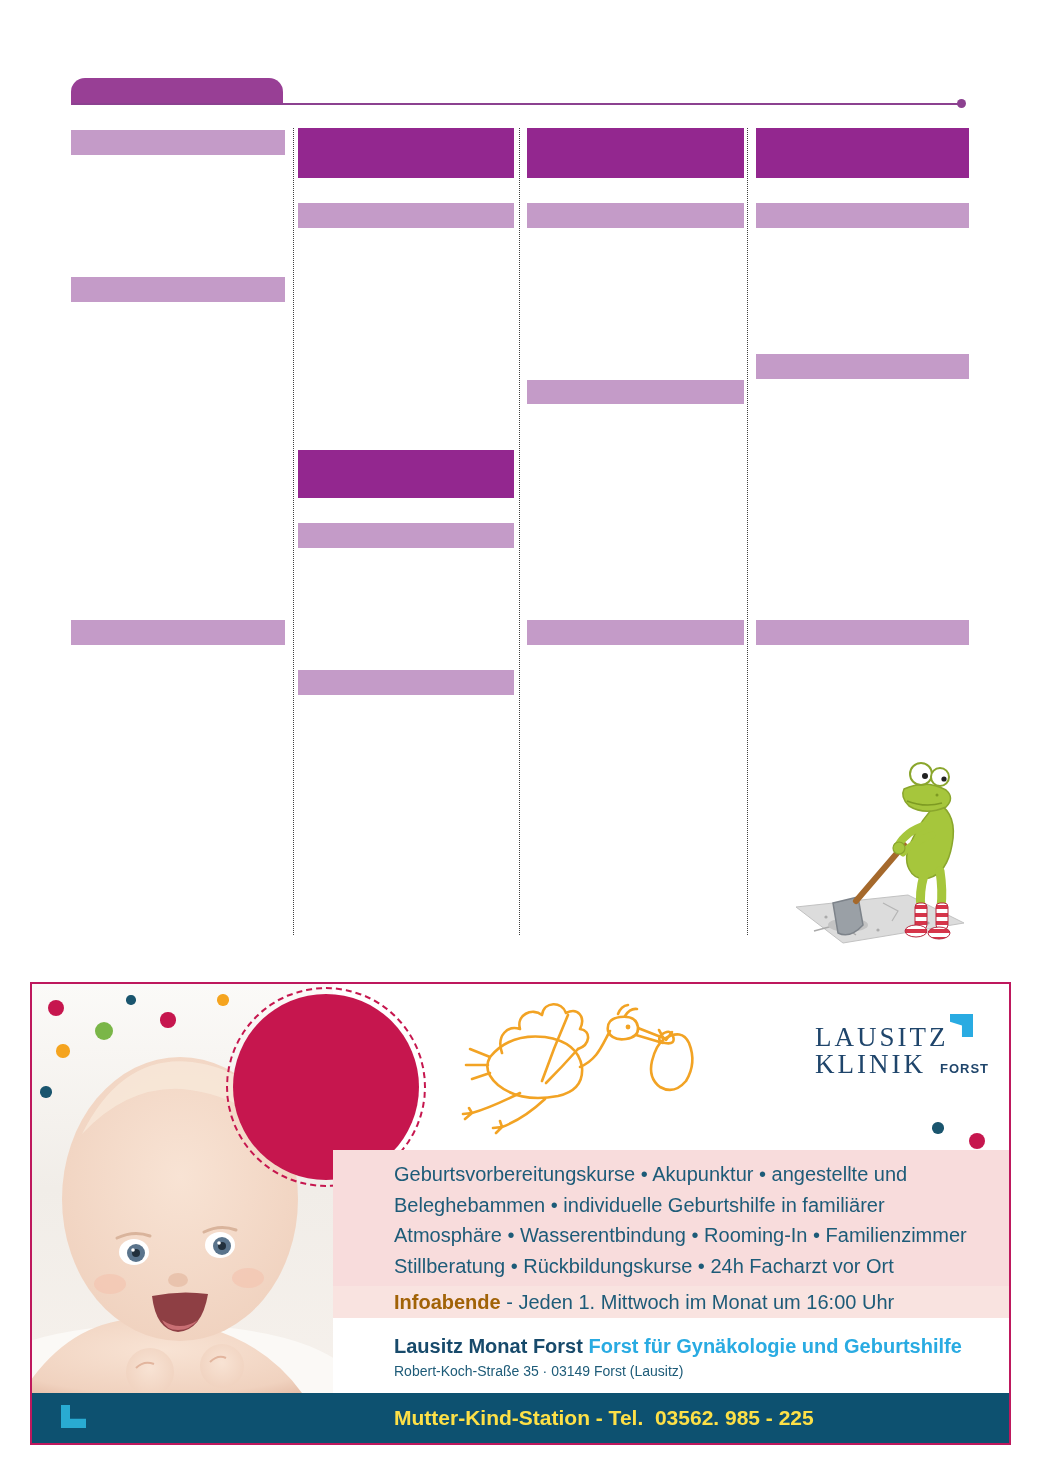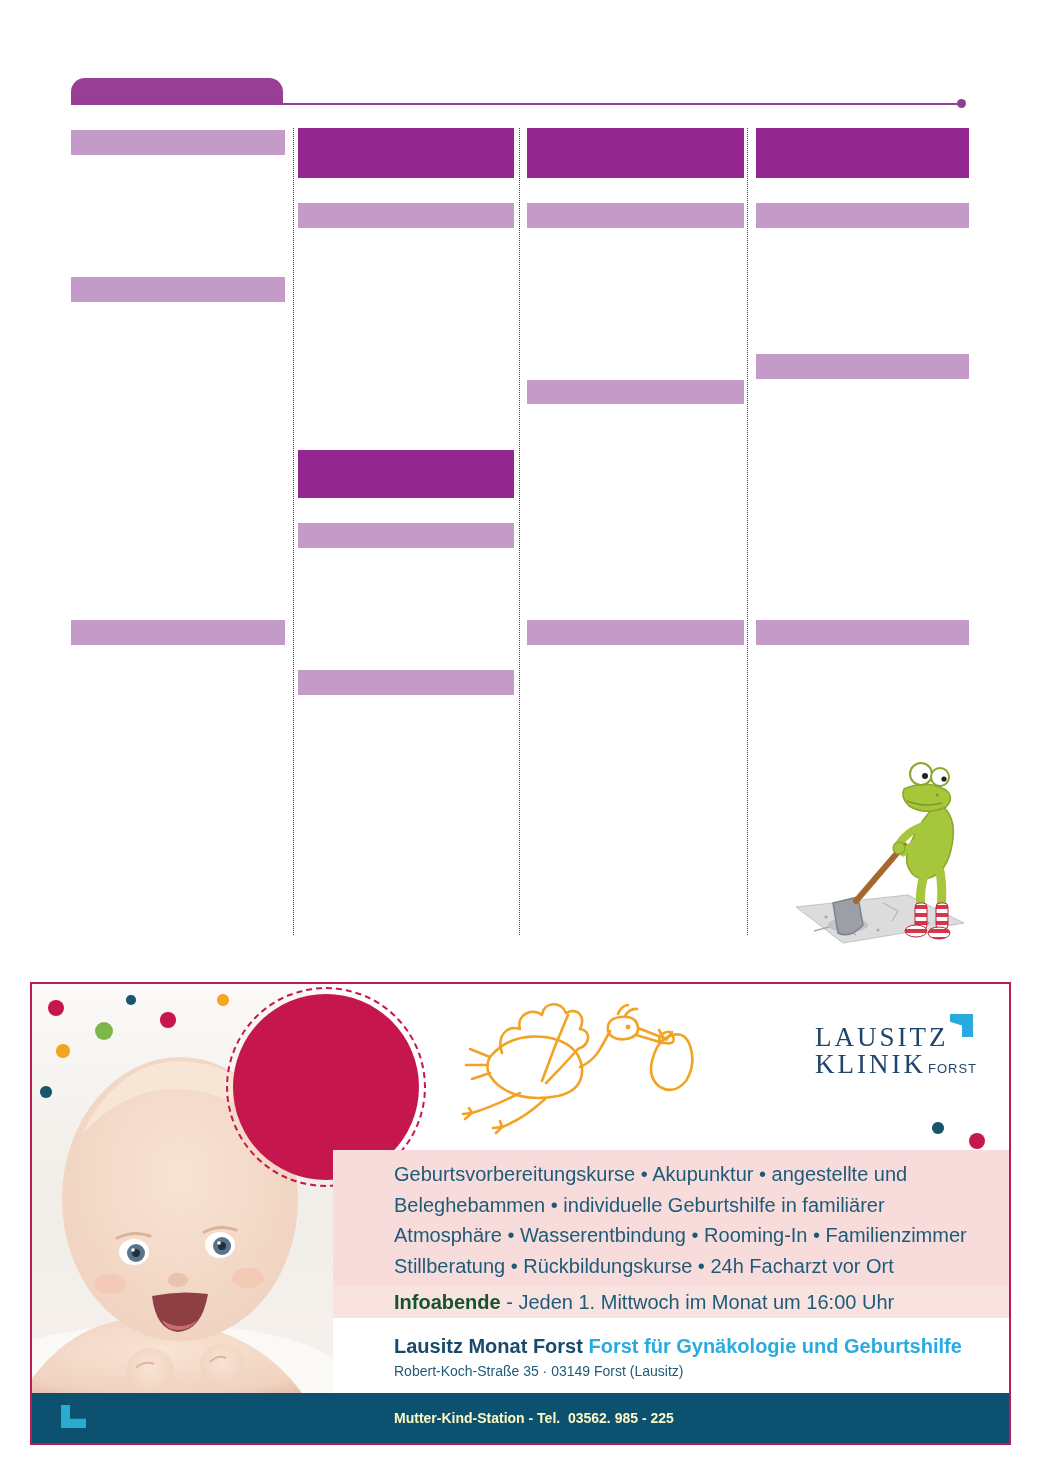--- a/index.html
+++ b/index.html
@@ -26,44 +26,44 @@
     border:2px solid #be185d; background:#ffffff; overflow:hidden; }
   .photo { position:absolute; left:0; top:0; width:301px; height:409px; }
   .dot { position:absolute; border-radius:50%; }
   .big-circle { position:absolute; left:194px; top:3px; width:200px; height:200px;
     border-radius:50%; border:2px dashed var(--crimson); padding:5px; background:transparent; }
   .big-circle-inner { width:100%; height:100%; border-radius:50%; background:var(--crimson); }
   .stork { position:absolute; left:418px; top:11px; width:250px; height:140px; }
 
   .logo { position:absolute; left:783px; top:40px; width:200px; height:90px; color:#1f456b; }
   .logo-word { font-family:"Liberation Serif", serif; font-size:27px; letter-spacing:3px; line-height:27px; }
-  .logo-suffix { font-family:"Liberation Sans", sans-serif; font-size:13px; font-weight:normal;
-    letter-spacing:1px; margin-left:2px; }
+  .logo-suffix { font-family:"Liberation Sans", sans-serif; font-size:13px; font-weight:bold;
+    letter-spacing:1px; margin-left:14px; }
   .logo-mark { position:absolute; left:918px; top:30px; width:23px; height:23px;
     background:var(--cyan);
     clip-path:polygon(0 0, 100% 0, 100% 100%, 52% 100%, 52% 50%, 0 34%); }
 
   .services-box { position:absolute; left:301px; top:166px; width:676px; height:161px;
     background:var(--pink); }
   .services-text { position:absolute; left:61px; top:9px; width:600px;
     font-size:20px; line-height:30.5px; color:var(--body-teal); }
   .info-strip { position:absolute; left:301px; top:302px; width:676px; height:32px;
     background:var(--pink-light); }
   .info-text { position:absolute; left:61px; top:0; line-height:32px; font-size:20px; color:var(--body-teal); }
-  .info-label { font-weight:bold; color:#14532d; }
+  .info-label { font-weight:bold; color:#a16207; }
   .clinic-line { position:absolute; left:362px; top:351px; font-size:20px; font-weight:bold; }
   .clinic-bold { color:#174a6b; }
   .clinic-highlight { color:var(--cyan); }
   .address-line { position:absolute; left:362px; top:379px; font-size:14px; color:var(--body-teal); }
 
   .footer-bar { position:absolute; left:0; top:409px; width:977px; height:50px; background:var(--teal-bar); }
   .footer-l-mark { position:absolute; left:29px; top:12px; width:25px; height:23px; background:#29abd2;
     clip-path:polygon(0 0, 36% 0, 36% 60%, 100% 60%, 100% 100%, 0 100%); }
-  .footer-text { position:absolute; left:362px; top:0; line-height:50px; font-size:14px;
-    font-weight:bold; color:#fef9c3; white-space:pre; }
+  .footer-text { position:absolute; left:362px; top:0; line-height:50px; font-size:21px;
+    font-weight:bold; color:#fde047; white-space:pre; }
 </style>
 </head>
 <body>
 
 <div id="page" style="--bar-dark: #93278f; --bar-light: #c49bc8; --crimson: #c6164e; --cyan: #29abe2; --teal-bar: #0d5170; --pink: #f8dcdc; --pink-light: #f9e3e0; --body-teal: #1d5b78;">
 
   <div id="schedule">
     <div class="sched-tab" style="background: rgb(152, 63, 149);"></div>
     <div class="sched-line" style="background: rgb(140, 65, 144);"></div>
     <div class="sched-line-dot" style="background: rgb(140, 65, 144);"></div>

